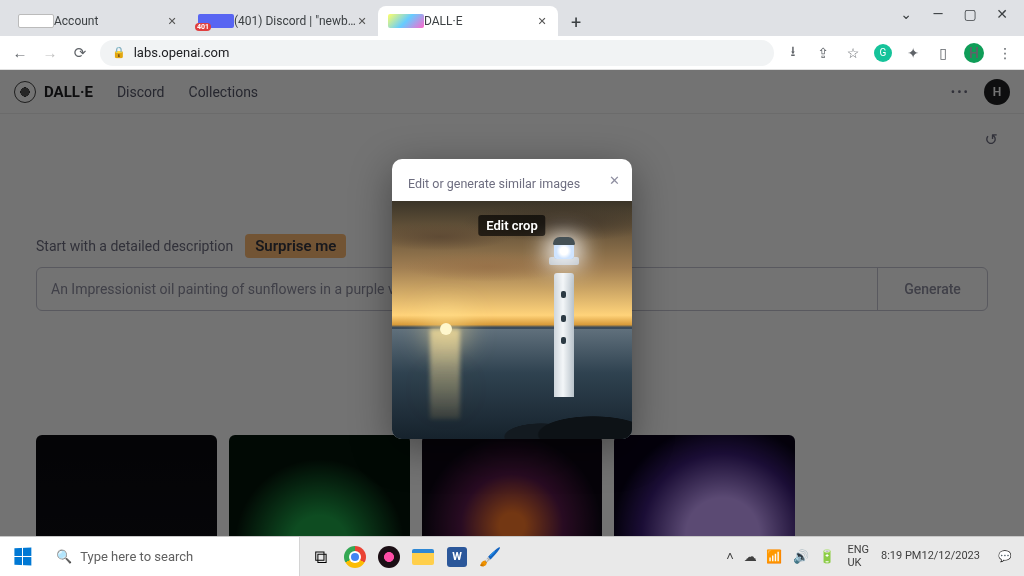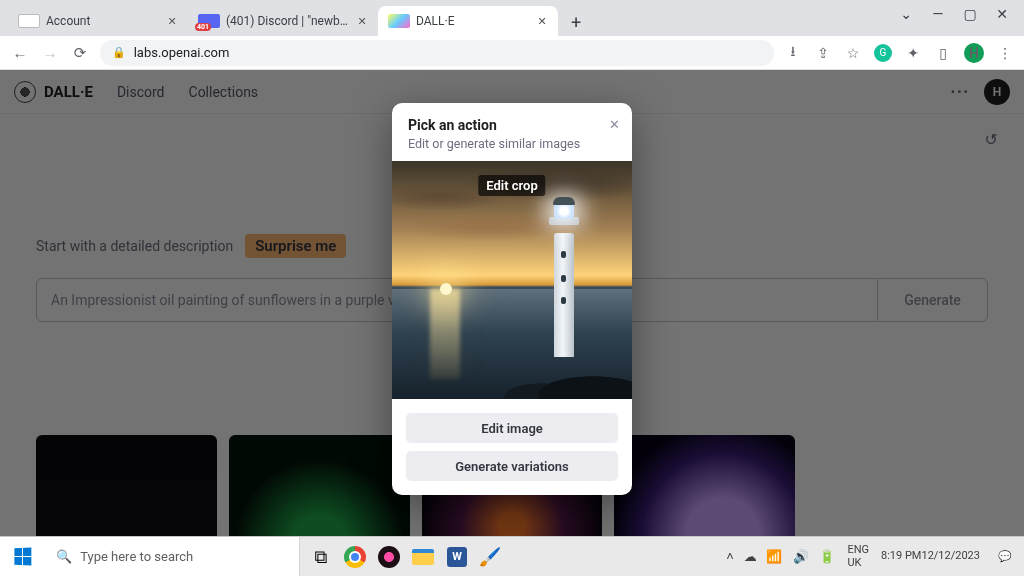--- a/index.html
+++ b/index.html
@@ -18,35 +18,35 @@
       height: 36px;
       background: #dfe1e5;
       display: flex;
       align-items: flex-end;
       padding-left: 8px;
       position: relative;
     }
     .tab {
       display: flex;
       align-items: center;
-      gap: 6px;
+      gap: 0;
       padding: 0 10px;
       height: 30px;
       border-radius: 8px 8px 0 0;
       background: #dfe1e5;
       font-size: 12px;
       color: #3c4043;
       max-width: 190px;
       min-width: 180px;
       position: relative;
       margin-top: 16px;
     }
     .tab.active { background: #fff; }
     .tab-favicon {
-      width: 22px;
+      width: 36px;
       height: 14px;
       border-radius: 2px;
       background: #ccc;
       flex-shrink: 0;
       font-weight: bold;
     }
     .tab-title {
       flex: 1;
       white-space: nowrap;
       overflow: hidden;
@@ -133,21 +133,21 @@
       width: 26px; height:26px; border-radius:50%;
       background: #202123; color:#fff; display:flex;align-items:center;justify-content:center;
       font-size:12px; font-weight:600;
     }
     .menu-dots { color:#6e6e80; letter-spacing:2px; }
 
     .hero {
       padding: 120px 36px 20px;
     }
     .prompt-row {
-      display:flex; gap:12px; align-items:center; margin-bottom:20px;
+      display:flex; gap:12px; align-items:center; margin-bottom:9px;
       color:#6e6e80; font-size:14px;text-align:center;
     }
     .surprise {
       background: #fdba74; padding: 3px 10px; border-radius:4px; font-size:15px;
       color:#353740; font-weight:600;
     }
     .prompt-bar {
       display:flex;
       border:1px solid #c5c5d2; border-radius:6px;
       height: 44px;
@@ -410,45 +410,40 @@
   <div class="gallery">
     <div class="thumb t1"></div>
     <div class="thumb t2"></div>
     <div class="thumb t3"></div>
     <div class="thumb t4"></div>
   </div>
 
   <div class="scrim">
     <div class="modal">
       <div class="modal-header">
-        <div class="modal-title">Pick an action</div>
         <div class="modal-sub">Edit or generate similar images</div>
         <div class="modal-close">✕</div>
       </div>
       <div class="modal-image">
         <div class="sky-clouds"></div>
         <div class="sea"></div>
         <div class="reflection"></div>
         <div class="sun"></div>
         <div class="rocks"></div>
         <div class="lighthouse">
           <div class="lh-tower"></div>
           <div class="lh-gallery"></div>
           <div class="lh-lantern"></div>
           <div class="lh-cap"></div>
           <div class="lh-win w1"></div>
           <div class="lh-win w2"></div>
           <div class="lh-win w3"></div>
         </div>
         <div class="edit-crop-tag">Edit crop</div>
       </div>
-      <div class="modal-actions">
-        <div class="action-btn">Edit image</div>
-        <div class="action-btn">Generate variations</div>
-      </div>
     </div>
   </div>
 </div>
 
 <div class="taskbar">
   <div class="start-btn">
     <div class="win-logo">
         <div></div>
         <div></div>
         <div></div>

